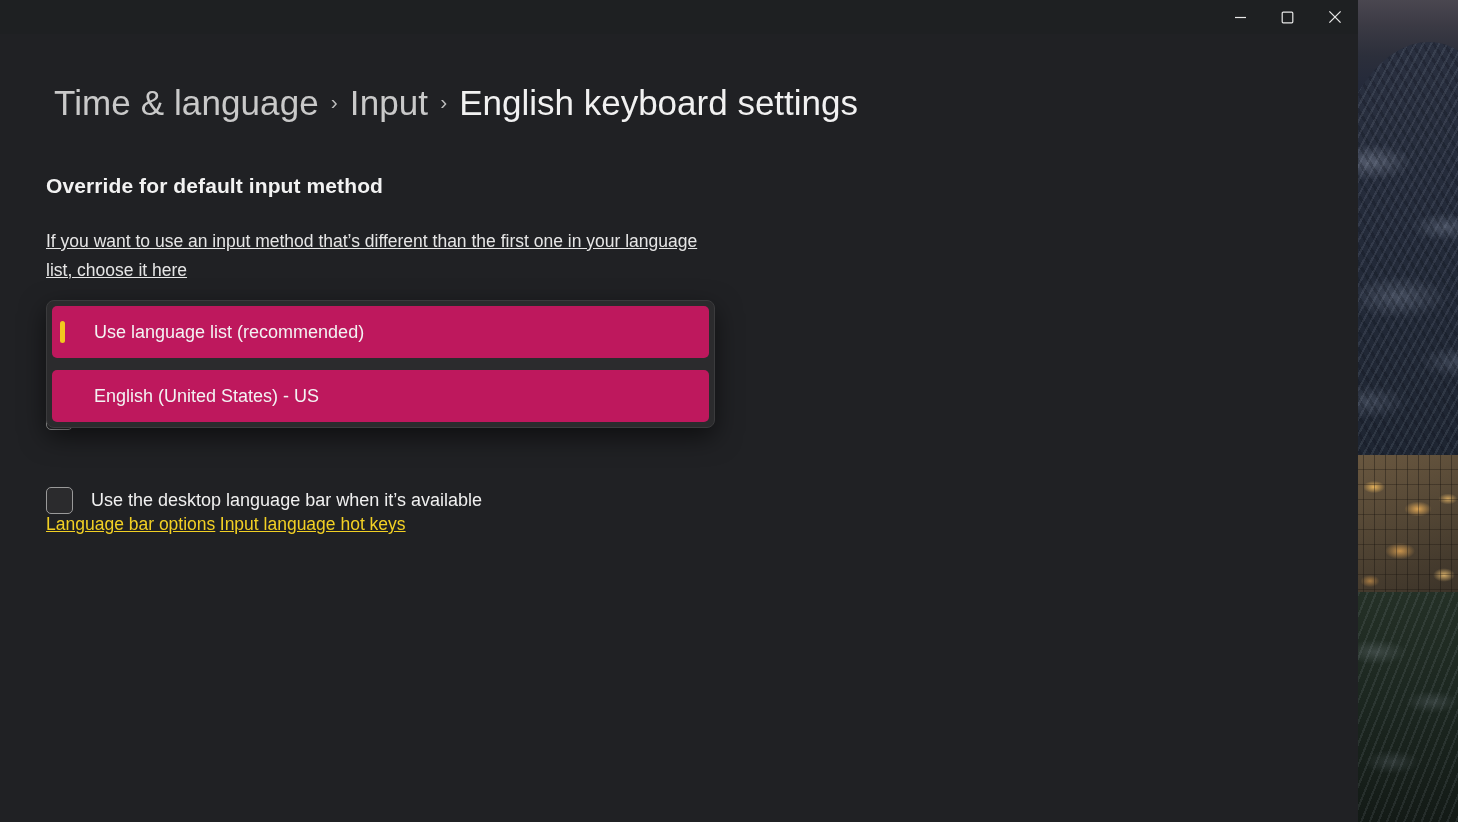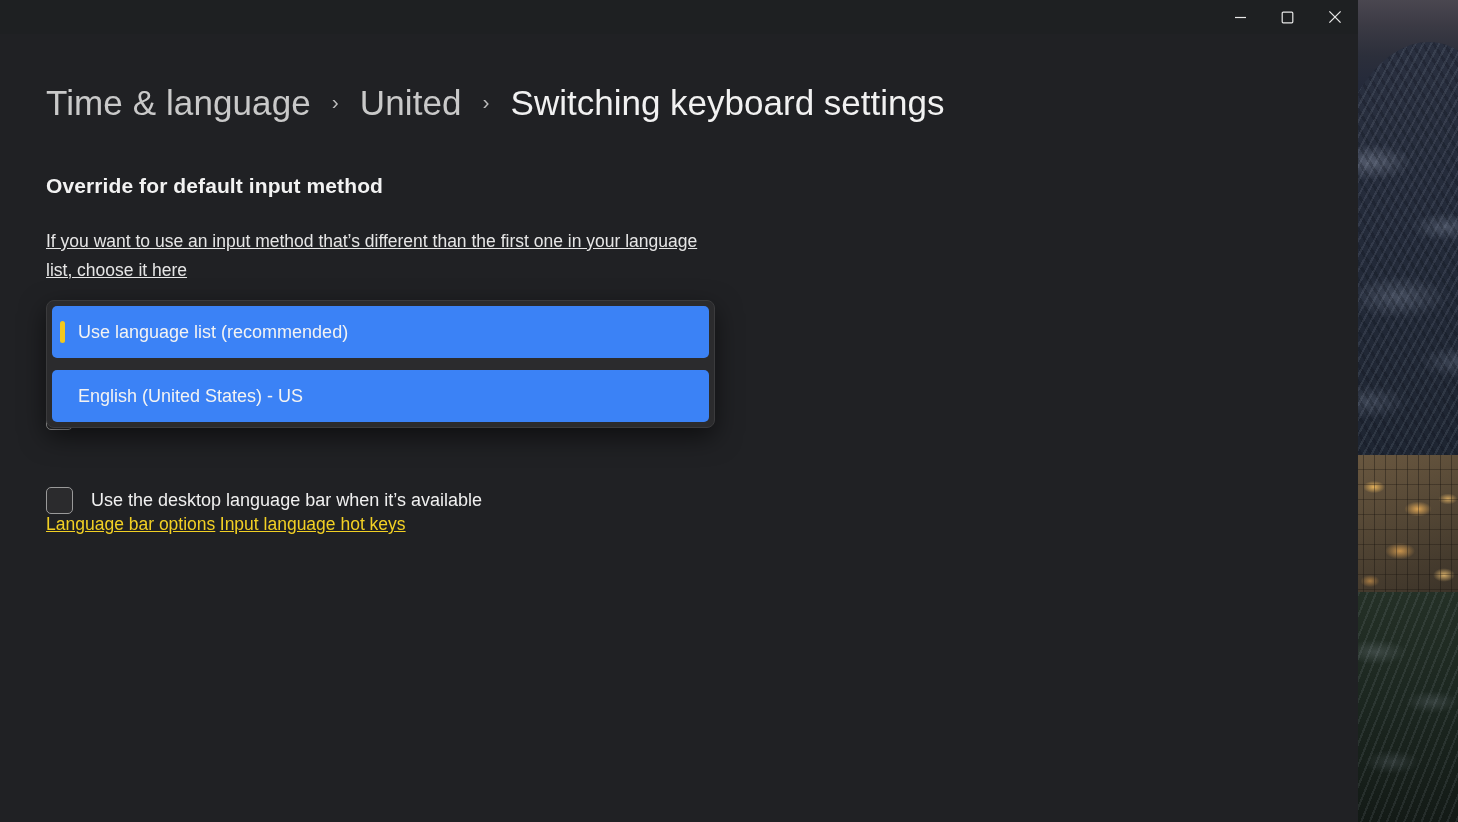--- a/index.html
+++ b/index.html
@@ -127,23 +127,24 @@
 
   
   .page {
     position: relative;
     padding: 0 0 0 46px;
   }
 
   .breadcrumb {
     display: flex;
     align-items: center;
-    gap: 21px;
+    gap: 12px;
     margin-top: 46px;
     height: 46px;
+    margin-left: 8px;
   }
   .crumb-link {
     font-size: 35px;
     color: #c9c9c9;
     letter-spacing: .1px;
     white-space: nowrap;
     cursor: default;
   }
   .crumb-current {
     font-size: 35px;
@@ -184,24 +185,24 @@
     border: 1px solid #3b3b3d;
     border-radius: 8px;
     padding: 5px;
     box-shadow: 0 9px 26px rgba(0,0,0,.55);
     z-index: 40;
   }
   .combo-item {
     position: relative;
     height: 52px;
     border-radius: 5px;
-    background: #3b82f6;
+    background: #be185d;
     display: flex;
     align-items: center;
-    padding-left: 26px;
+    padding-left: 42px;
     font-size: 18px;
     color: #f3f3f3;
     cursor: default;
   }
   .combo-item + .combo-item { margin-top: 12px; }
   .combo-item.selected::before {
     content: "";
     position: absolute;
     left: 8px;
     top: 50%;
@@ -289,23 +290,23 @@
           </svg>
         </span>
       </button>
     </div>
 
     <div class="page">
 
       <nav class="breadcrumb">
         <span class="crumb-link">Time &amp; language</span>
         <span class="crumb-sep">›</span>
-        <span class="crumb-link">United</span>
+        <span class="crumb-link">Input</span>
         <span class="crumb-sep">›</span>
-        <span class="crumb-current">Switching keyboard settings</span>
+        <span class="crumb-current">English keyboard settings</span>
       </nav>
 
       <h2 class="section-title">Override for default input method</h2>
 
       <p class="description">If you want to use an input method that’s different than the first one in your language list, choose it here</p>
 
       <h2 class="subsection-title">Switching input methods</h2>
 
       <div class="check-row">
         <span class="checkbox"></span>

